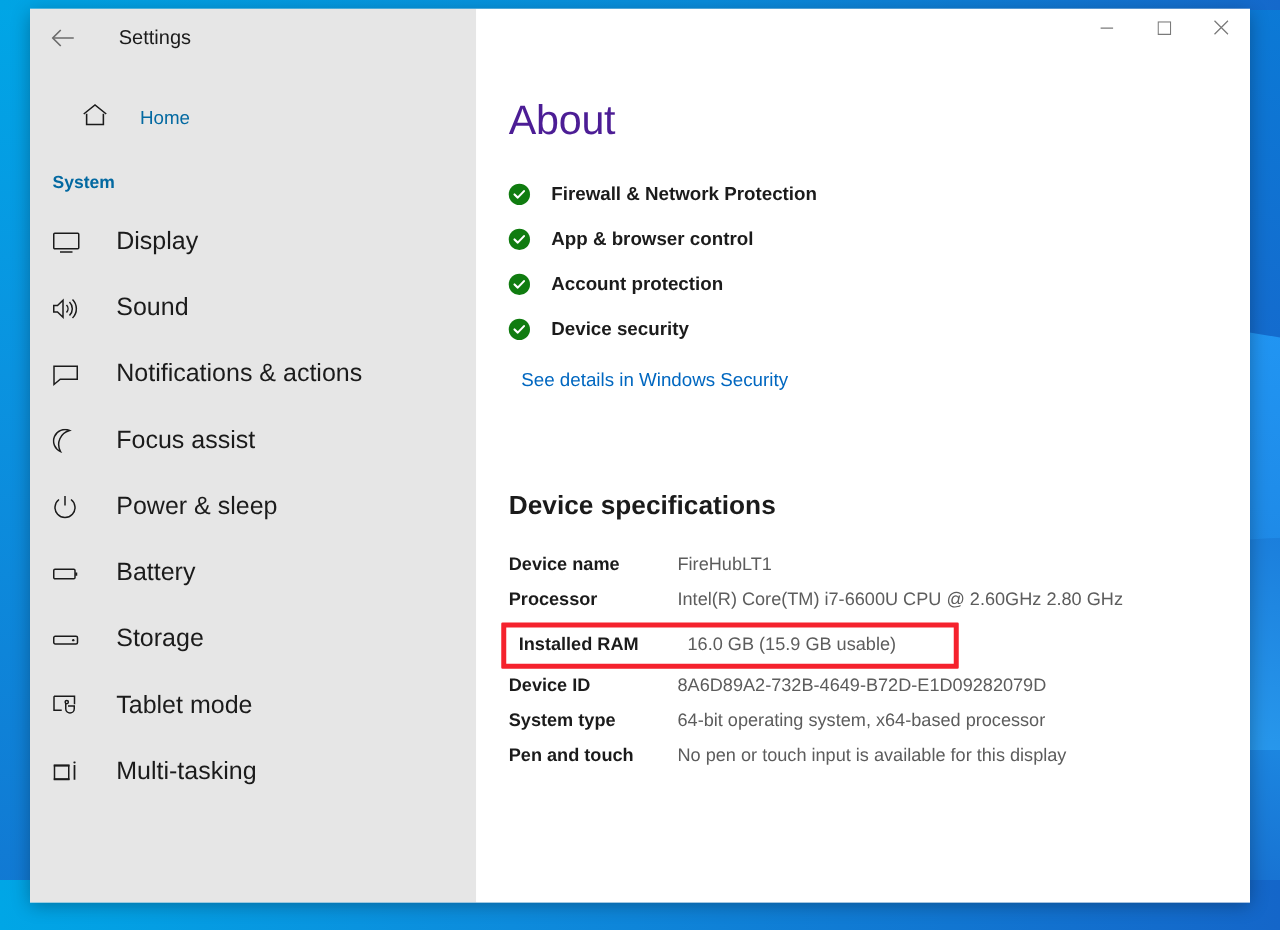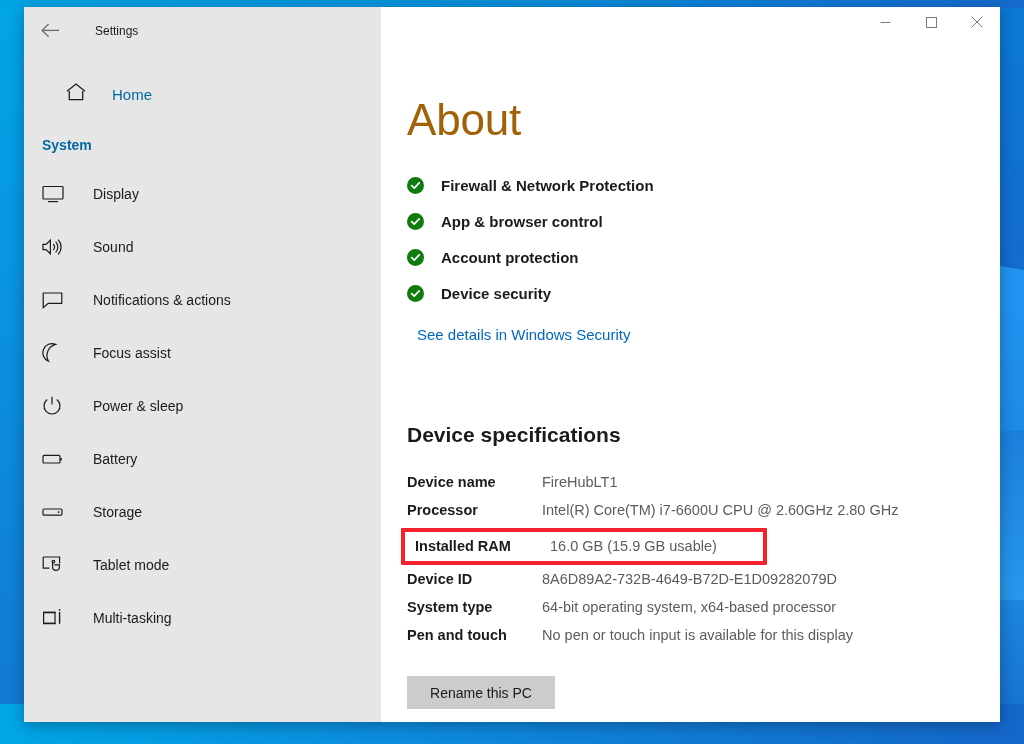--- a/index.html
+++ b/index.html
@@ -84,21 +84,21 @@
     pointer-events: auto;
   }
   #back-btn {
     width: 46px; height: 32px;
     margin-left: 3px;
     display: flex; align-items: center; justify-content: center;
     cursor: default;
   }
   #back-btn svg { display: block; }
   #win-title {
-    font-size: 12px;
+    font-size: 16px;
     color: #1b1b1b;
     margin-left: 22px;
     line-height: 32px;
     white-space: nowrap;
   }
   #win-controls {
     position: absolute;
     right: 0; top: 0;
     display: flex;
     pointer-events: auto;
@@ -171,40 +171,40 @@
   }
   .nav-ico {
     width: 30px;
     display: flex;
     align-items: center;
     justify-content: flex-start;
     flex: 0 0 30px;
   }
   .nav-ico svg { display: block; }
   .nav-label {
-    font-size: 14px;
+    font-size: 20px;
     color: #1b1b1b;
     margin-left: 21px;
     white-space: nowrap;
   }
 
   
   #content {
     flex: 1;
     height: 715px;
     background: #ffffff;
     padding: 47px 0 0 26px;
     position: relative;
     overflow: hidden;
   }
   #page-title {
-    font-size: 44px;
+    font-size: 33px;
     font-weight: normal;
-    color: #a16207;
-    margin-top: 41px;
+    color: #4c1d95;
+    margin-top: 23px;
     letter-spacing: -0.2px;
   }
   #sec-list { margin-top: 22px; }
   .sec-row {
     display: flex;
     align-items: center;
     height: 36px;
   }
   .check {
     width: 17px; height: 17px;
@@ -505,17 +505,16 @@
         <div class="spec-row">
           <div class="spec-key">System type</div>
           <div class="spec-val">64-bit operating system, x64-based processor</div>
         </div>
         <div class="spec-row">
           <div class="spec-key">Pen and touch</div>
           <div class="spec-val">No pen or touch input is available for this display</div>
         </div>
       </div>
 
-      <button id="rename-btn">Rename this PC</button>
 
     </div>
   </div>
 </div>
 
 </body></html>

